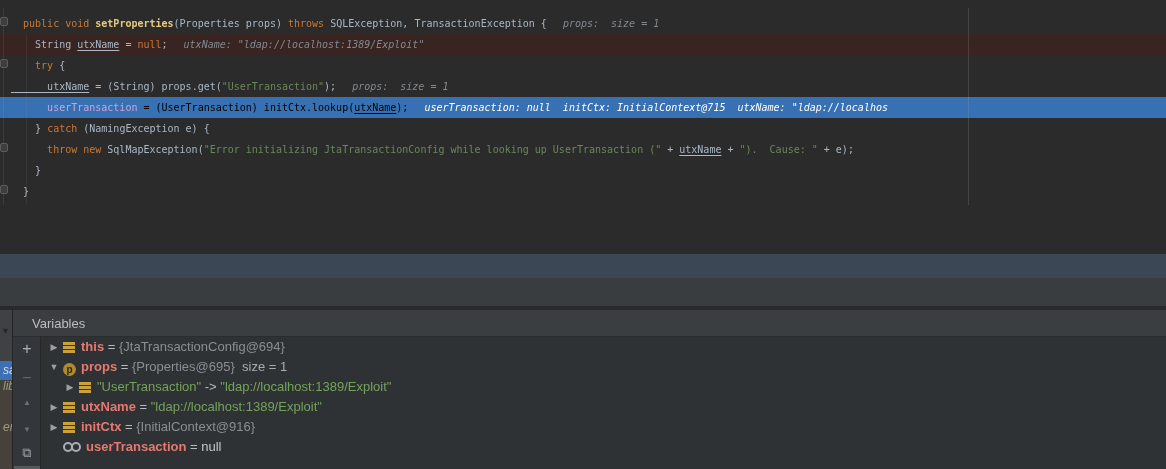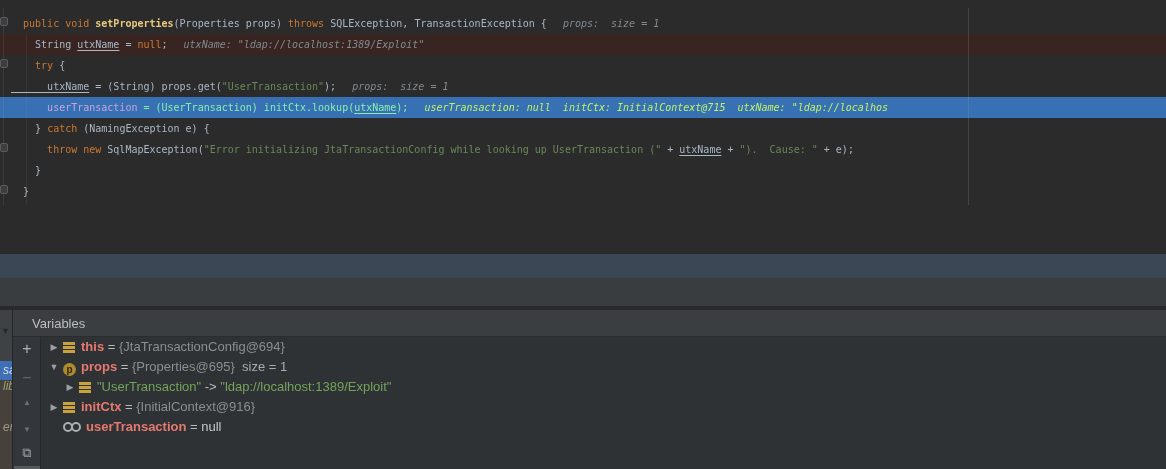--- a/index.html
+++ b/index.html
@@ -18,23 +18,23 @@
   .line { height:21px; line-height:21px; padding-left:11px; white-space:pre; color:#A9B7C6; }
   .line-breakpoint { background:#382420; }
   .line-execution  { background:#3871B3; }
   .tok-kw    { color:#CC7832; }
   .tok-decl  { color:#E9C87E; font-weight:bold; }
   .tok-plain { color:#A9B7C6; }
   .tok-str   { color:#6A8759; }
   .tok-field { color:#9876AA; }
   .tok-und   { color:#A9B7C6; text-decoration:underline; text-underline-offset:2px; }
   .tok-hint  { color:#82898F; font-style:italic; margin-left:16px; }
-  .line-execution .tok-plain, .line-execution .tok-und { color:#86efac; }
+  .line-execution .tok-plain, .line-execution .tok-und { color:#000000; }
   .line-execution .tok-field { color:#C7A3DB; }
-  .line-execution .tok-hint  { color:#bef264; }
+  .line-execution .tok-hint  { color:#ffffff; }
   #margin-guide { position:absolute; left:968px; top:0; width:1px; height:253px; background:rgba(160,160,160,0.22); z-index:4; }
   #indent-guide { position:absolute; left:26px; top:26px; width:1px; height:212px; background:rgba(160,160,160,0.10); z-index:3; }
   #fold-line    { position:absolute; left:3px; top:0; width:1px; height:214px; background:rgba(160,160,160,0.14); z-index:3; }
   .fold-marker {
     position:absolute; left:0; width:8px; height:9px; z-index:4;
     background:#3C3E40; border:1px solid #5A5D5F; border-radius:2px;
   }
   
   #band-splitter { position:absolute; left:0; top:254px; width:1166px; height:24px; background:#3C4755; }
   #band-gray     { position:absolute; left:0; top:278px; width:1166px; height:28px; background:#3A3D3F; }
@@ -146,18 +146,19 @@
       <span class="tbtn" id="tb-up">▲</span>
       <span class="tbtn" id="tb-down">▼</span>
       <span class="tbtn" id="tb-copy">⧉</span>
       <div id="scroll-frag"></div>
     </div>
 
     <div id="var-tree">
         <div class="var-row" style="padding-left: 6px;"><span class="tree-arrow">▶</span><span class="vicon vicon-bars"></span><span class="seg-name">this</span><span class="seg-eq"> = </span><span class="seg-ref">{JtaTransactionConfig@694}</span></div>
         <div class="var-row" style="padding-left: 6px;"><span class="tree-arrow">▼</span><span class="vicon vicon-param">p</span><span class="seg-name">props</span><span class="seg-eq"> = </span><span class="seg-ref">{Properties@695}</span><span class="seg-meta">  size = 1</span></div>
         <div class="var-row" style="padding-left: 22px;"><span class="tree-arrow">▶</span><span class="vicon vicon-bars"></span><span class="seg-str">"UserTransaction"</span><span class="seg-eq"> -&gt; </span><span class="seg-str">"ldap://localhost:1389/Exploit"</span></div>
+        <div class="var-row" style="padding-left: 6px;"><span class="tree-arrow">▶</span><span class="vicon vicon-bars"></span><span class="seg-name">utxName</span><span class="seg-eq"> = </span><span class="seg-str">"ldap://localhost:1389/Exploit"</span></div>
         <div class="var-row" style="padding-left: 6px;"><span class="tree-arrow">▶</span><span class="vicon vicon-bars"></span><span class="seg-name">initCtx</span><span class="seg-eq"> = </span><span class="seg-ref">{InitialContext@916}</span></div>
         <div class="var-row" style="padding-left: 6px;"><span class="tree-arrow"></span><span class="vicon vicon-watch"></span><span class="seg-name">userTransaction</span><span class="seg-eq"> = </span><span class="seg-plainv">null</span></div>
       </div>
   </div>
 
 </div>
 
 </body></html>

